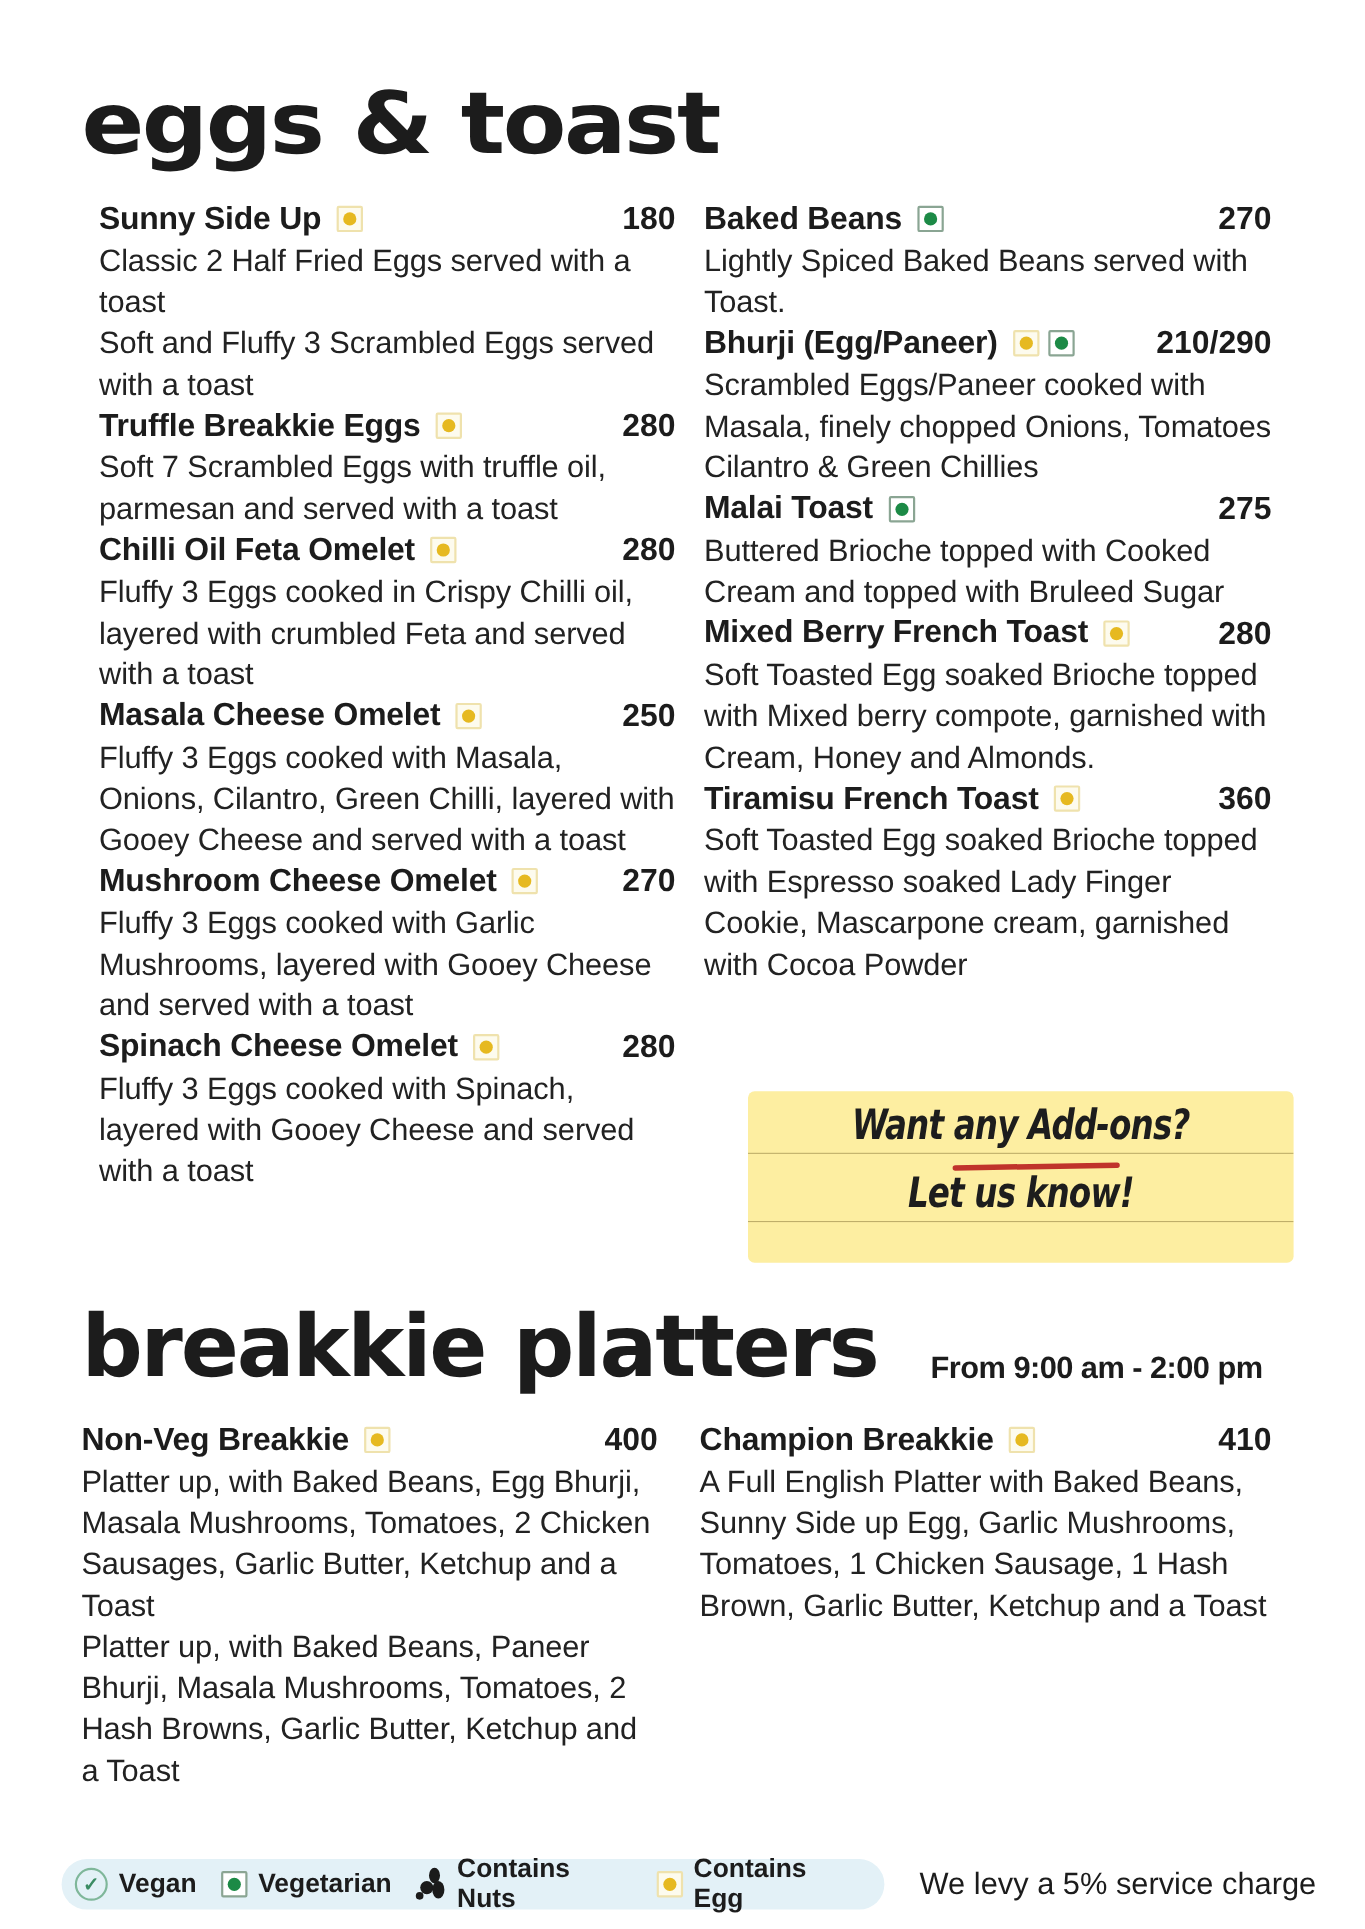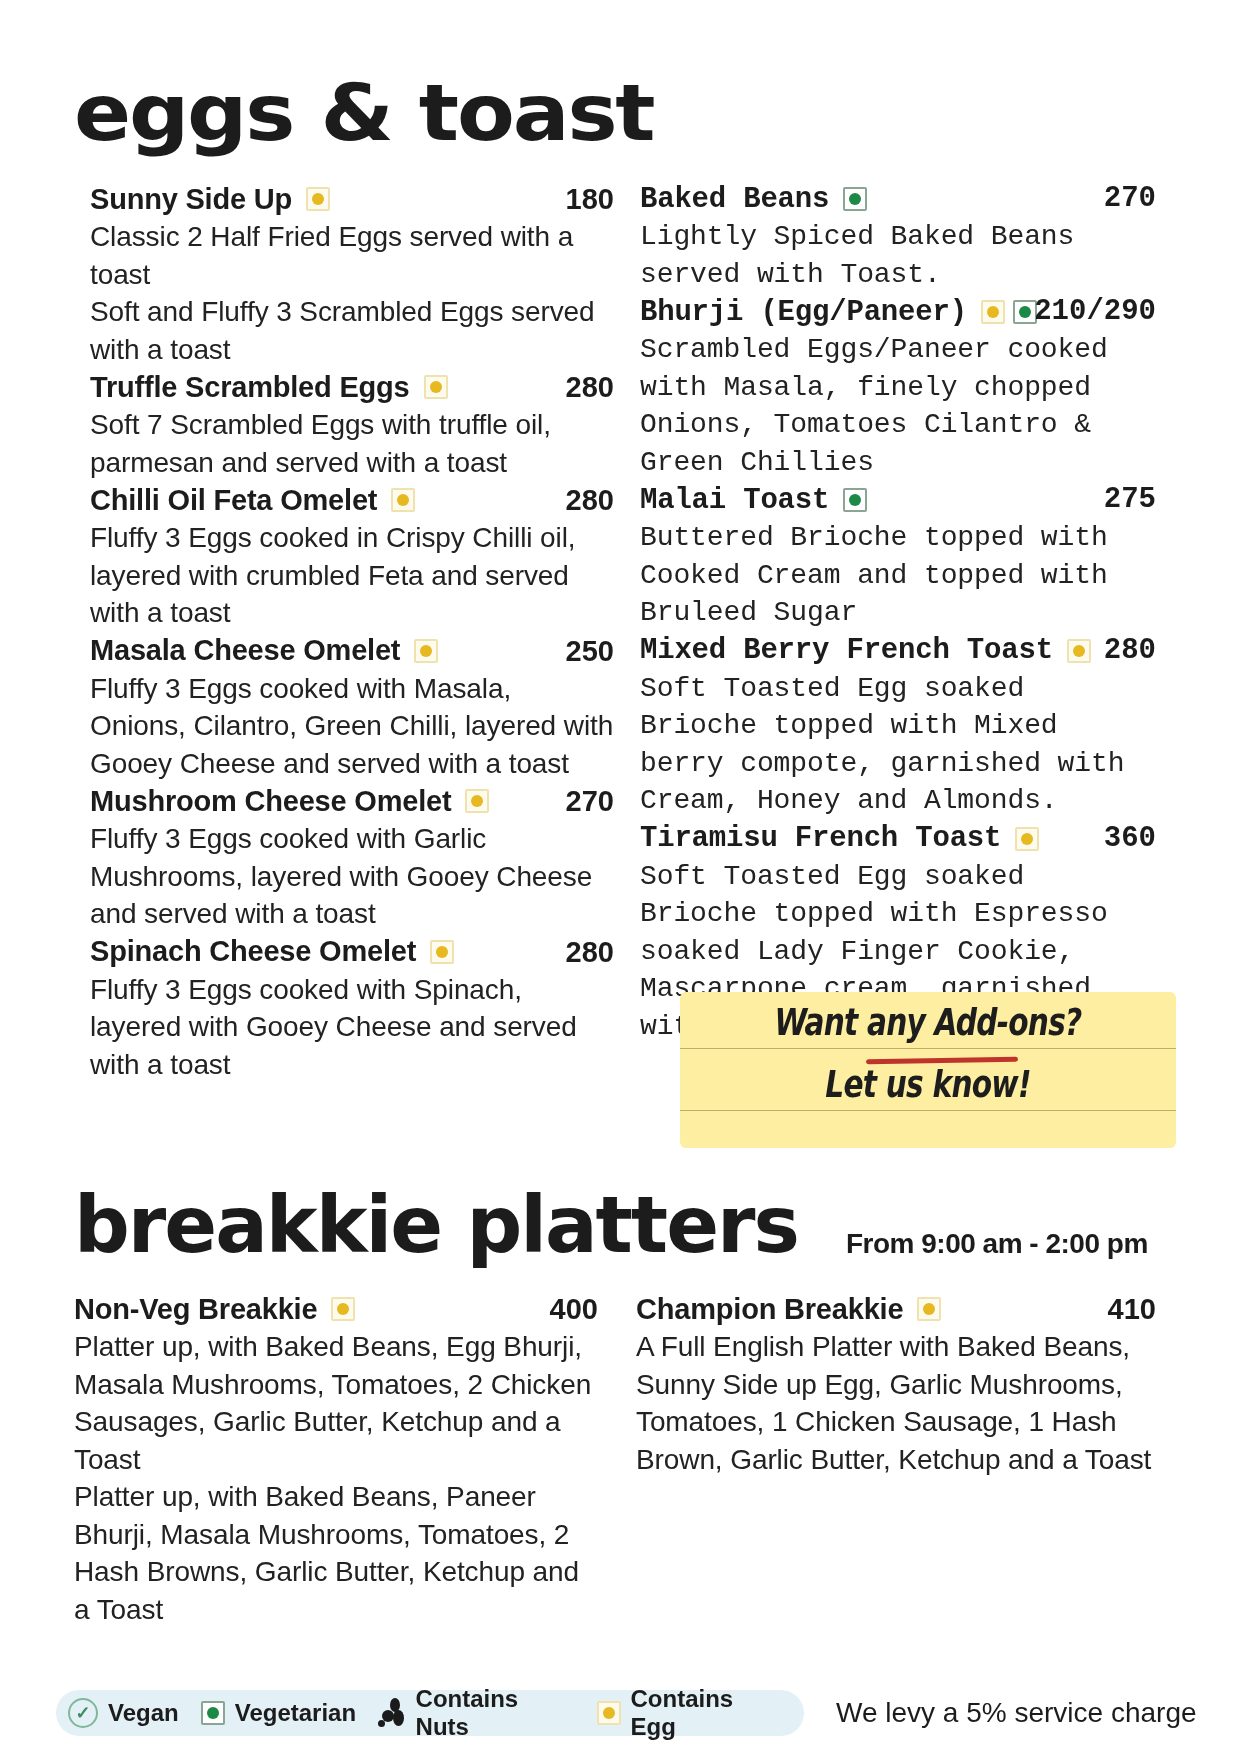--- a/index.html
+++ b/index.html
@@ -94,21 +94,21 @@
         </span>
         <span class="price">180</span>
       </div>
       <div class="item-desc">Classic 2 Half Fried Eggs served with a toast</div>
     </div>
     <div class="item">
       <div class="item-desc">Soft and Fluffy 3 Scrambled Eggs served with a toast</div>
     </div>
     <div class="item">
       <div class="item-head">
-        <span class="item-name">Truffle Scrambled Eggs</span>
+        <span class="item-name">Truffle Breakkie Eggs</span>
         <span class="badges">
           <span class="badge egg">
             <span class="dot"></span>
           </span>
         </span>
         <span class="price">280</span>
       </div>
       <div class="item-desc">Soft 7 Scrambled Eggs with truffle oil, parmesan and served with a toast</div>
     </div>
     <div class="item">
@@ -153,21 +153,21 @@
         <span class="badges">
           <span class="badge egg">
             <span class="dot"></span>
           </span>
         </span>
         <span class="price">280</span>
       </div>
       <div class="item-desc">Fluffy 3 Eggs cooked with Spinach, layered with Gooey Cheese and served with a toast</div>
     </div>
   </div>
-<div class="col" id="eggs-right" style="left:640px; top:180px; width:516px;font-family:Liberation Mono, monospace;">
+<div class="col" id="eggs-right" style="left:640px; top:180px; width:516px;">
     <div class="item">
       <div class="item-head">
         <span class="item-name">Baked Beans</span>
         <span class="badges">
           <span class="badge veg">
             <span class="dot"></span>
           </span>
         </span>
         <span class="price">270</span>
       </div>

